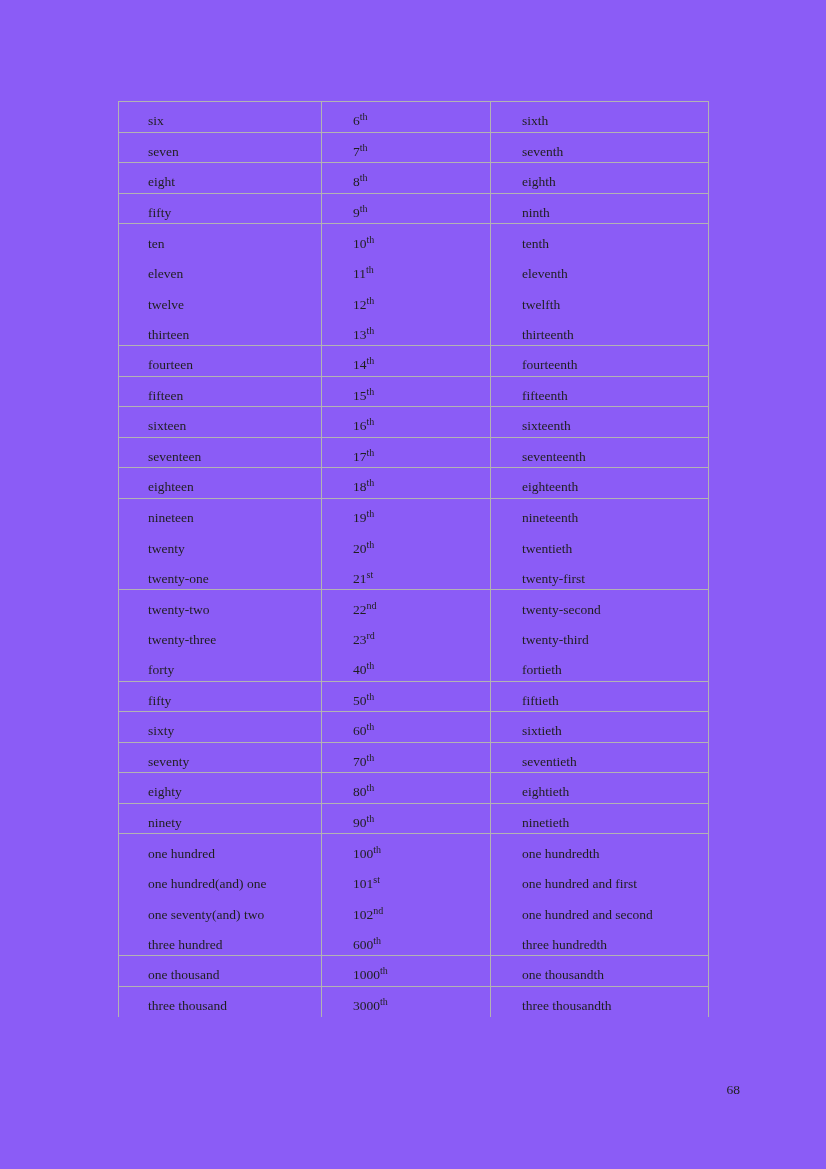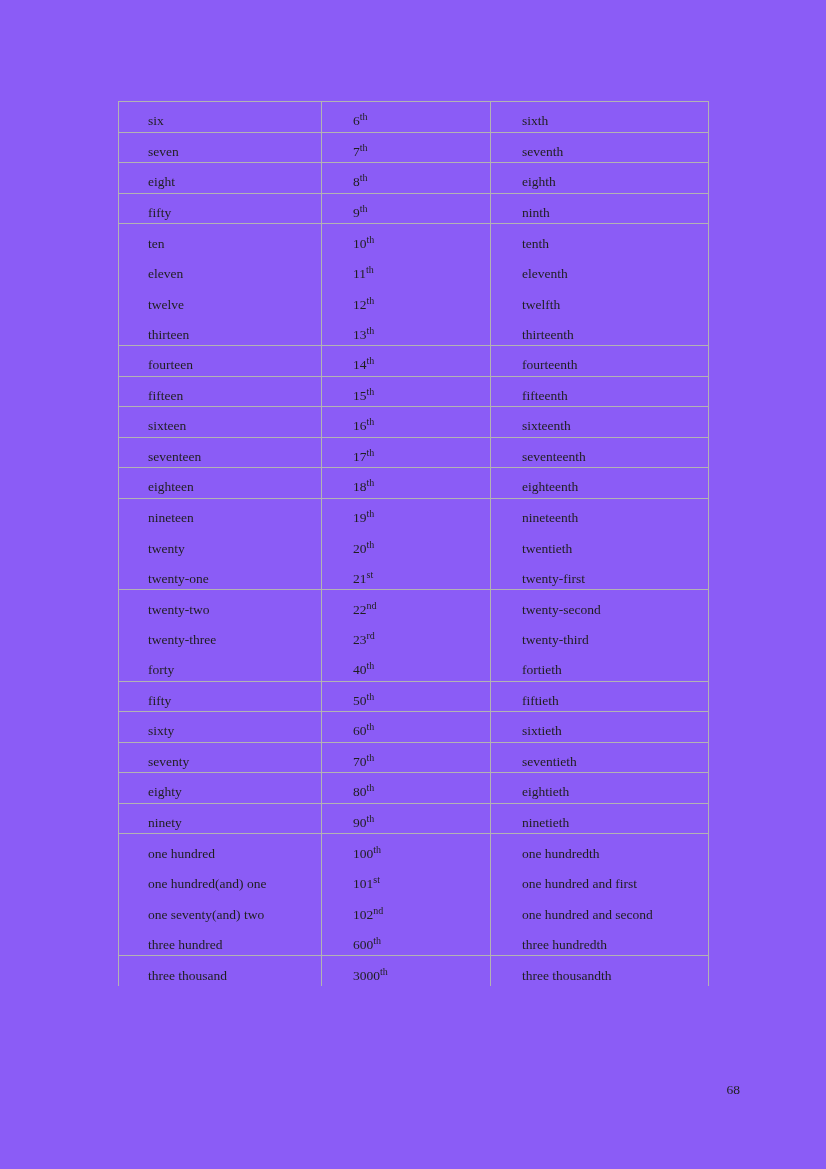--- a/index.html
+++ b/index.html
@@ -206,20 +206,25 @@
         <tr>
           <td>one seventy(and) two</td>
           <td><span>102</span><sup>nd</sup></td>
           <td>one hundred and second</td>
         </tr>
         <tr class="sep">
           <td>three hundred</td>
           <td><span>600</span><sup>th</sup></td>
           <td>three hundredth</td>
         </tr>
+        <tr class="sep">
+          <td>one thousand</td>
+          <td><span>1000</span><sup>th</sup></td>
+          <td>one thousandth</td>
+        </tr>
         <tr>
           <td>three thousand</td>
           <td><span>3000</span><sup>th</sup></td>
           <td>three thousandth</td>
         </tr>
       </tbody>
   </table>
 
   <div class="footer">
     <span>68</span>

